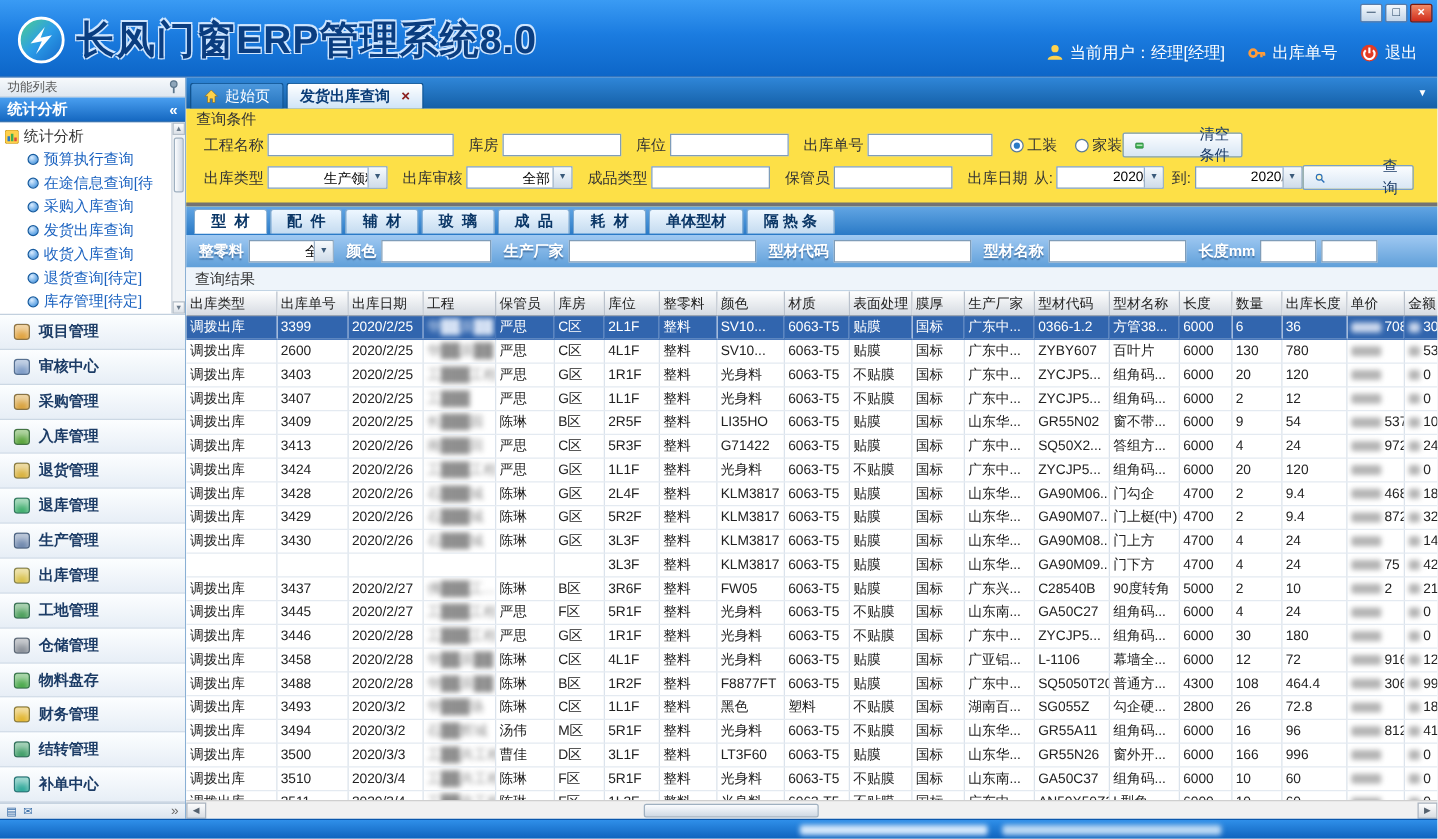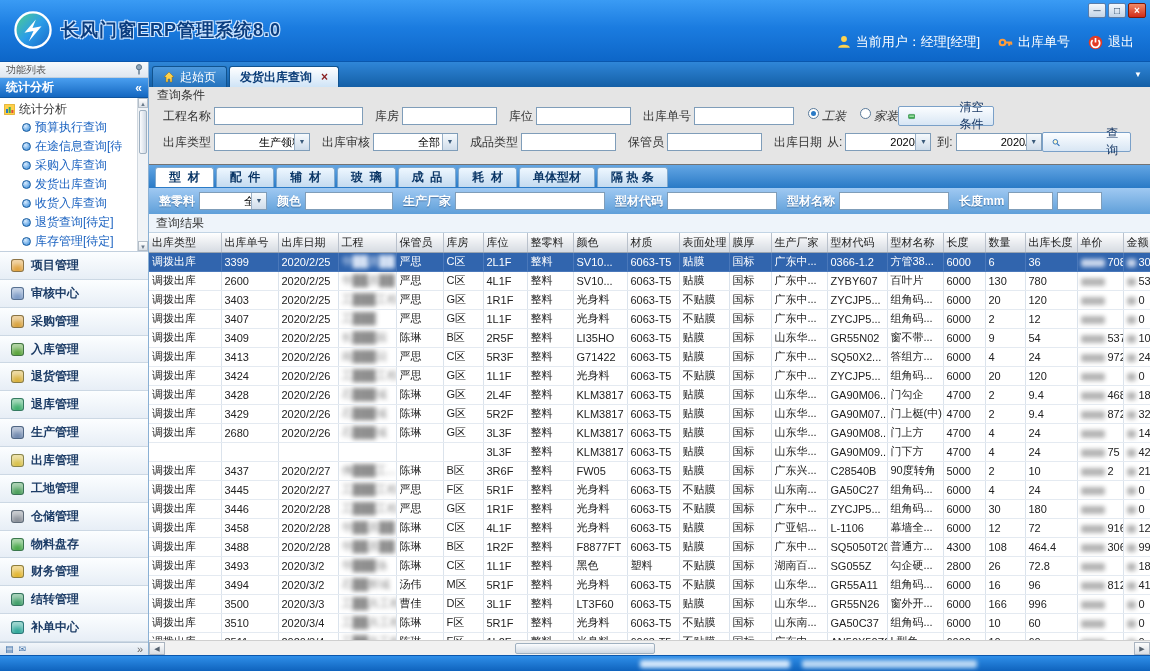--- a/index.html
+++ b/index.html
@@ -7,21 +7,21 @@
 body{font-family:"Liberation Sans","DejaVu Sans",sans-serif;font-size:12px;background:#dfe7ef;}
 .app{position:relative;width:1150px;height:671px;display:flex;flex-direction:column;background:#eef3f9;}
 
 
 .header{flex:0 0 62px;position:relative;background:linear-gradient(180deg,#3a9bf4 0%,#1b7ce0 45%,#0d66c8 100%);border-bottom:1px solid #0a57ad;}
 .win-controls{position:absolute;top:3px;right:4px;display:flex;gap:2px;}
 .win-btn{width:18px;height:15px;border:1px solid #5a7ca8;border-radius:2px;background:linear-gradient(#f4f8fc,#c2d4e8);color:#23405f;font-size:10px;line-height:13px;text-align:center;font-weight:bold;cursor:default;}
 .win-btn.close{background:linear-gradient(#f28a66,#d02c1a);border-color:#7c1a0c;color:#fff;}
 .brand{display:flex;align-items:center;gap:9px;padding:11px 0 0 14px;}
 .logo{width:38px;height:38px;}
-.title{font-size:18px;font-weight:bold;color:#0a3d80;letter-spacing:1px;
+.title{font-size:31px;font-weight:bold;color:#0a3d80;letter-spacing:1px;
  text-shadow:1px 1px 0 #cfe6ff,-1px -1px 0 #cfe6ff,1px -1px 0 #cfe6ff,-1px 1px 0 #cfe6ff;}
 .userbar{position:absolute;right:16px;bottom:10px;display:flex;align-items:center;gap:18px;color:#fff;font-size:13px;}
 .ub-item{display:inline-flex;align-items:center;gap:5px;justify-content:flex-end;}
 
 
 .main{flex:1;display:flex;min-height:0;}
 .sidebar{flex:0 0 149px;display:flex;flex-direction:column;background:#eef3fa;border-right:1px solid #8ab0d4;}
 .panel-title{flex:0 0 16px;display:flex;align-items:center;padding:0 4px 0 6px;font-size:10px;color:#555;background:linear-gradient(#f7fafc,#dfe7f0);border-bottom:1px solid #c2d0de;}
 .panel-title .pin{margin-left:auto;}
 .section-bar{flex:0 0 20px;display:flex;align-items:center;padding:0 6px;color:#fff;font-weight:bold;background:linear-gradient(#4a9ff0,#1467c0);border-bottom:1px solid #0f559e;}
@@ -40,30 +40,30 @@
 .side-footer{flex:0 0 13px;display:flex;align-items:center;gap:5px;padding:0 5px;font-size:9px;color:#3a6ea8;background:linear-gradient(#f2f6fa,#dbe4ee);border-top:1px solid #b9c8d8;}
 .sf-more{margin-left:auto;color:#666;font-size:11px;line-height:10px;}
 
 
 .content{flex:1;display:flex;flex-direction:column;min-width:0;background:#f4f8fc;}
 .tabbar{flex:0 0 25px;position:relative;display:flex;align-items:flex-end;padding-left:3px;background:linear-gradient(#2f86d8,#145fa6);}
 .tab{display:flex;align-items:center;gap:5px;height:21px;padding:0 10px;margin-right:2px;border:1px solid #11538f;border-bottom:none;border-radius:3px 3px 0 0;font-size:12px;background:linear-gradient(#4c98dd,#2573bd);color:#fff;cursor:default;justify-content:space-between;}
 .tab.active{background:linear-gradient(#ffffff,#cfe4f7);color:#0a3c77;font-weight:bold;}
 .tab-close{margin-left:4px;color:#8a1f1f;font-weight:bold;font-size:12px;line-height:10px;}
 .tab-caret{position:absolute;right:8px;top:8px;color:#fff;font-size:8px;}
-.query-panel{flex:0 0 78px;position:relative;background:#e5e5e5;border-bottom:1px solid #737373;}
+.query-panel{flex:0 0 78px;position:relative;background:#fde047;border-bottom:3px solid #737373;}
 .qp-title{height:16px;line-height:17px;padding-left:8px;font-size:12px;color:#333;}
 .q-row{display:flex;align-items:center;height:26px;padding:0 6px;}
 .lbl{color:#333;margin:0 3px 0 12px;white-space:nowrap;}
 .lbl:first-child{margin-left:8px;}
 .txt{height:18px;border:1px solid #7f9db9;font-size:11px;padding:0 2px;background:#fff;}
 .combo{display:inline-flex;align-items:center;height:18px;border:1px solid #7f9db9;background:#fff;font-size:11px;padding-left:42px;}
 .combo .cval{flex:1;padding:0 2px;white-space:nowrap;overflow:hidden;}
 .combo .cbtn{flex:0 0 15px;height:16px;background:linear-gradient(#f6fafd,#cfdcea);border-left:1px solid #9ab0c6;color:#3a5a7a;font-size:7px;line-height:16px;text-align:center;}
-.radio{display:inline-flex;margin-left:14px;color:#333;white-space:nowrap;cursor:default;font-style:italic;}
+.radio{display:inline-flex;align-items:center;margin-left:14px;color:#333;white-space:nowrap;cursor:default;}
 .rdot{width:11px;height:11px;border-radius:50%;border:1px solid #5a7a9a;background:#fff;display:inline-block;margin-right:3px;position:relative;}
 .rdot.on::after{content:"";position:absolute;inset:2px;border-radius:50%;background:#2a7ac6;}
 .qbtn{display:inline-flex;align-items:center;gap:5px;height:20px;padding:0 9px;border:1px solid #7aa0c8;border-radius:2px;background:linear-gradient(#fbfdff,#d8e6f4);font-size:12px;color:#1a3a66;cursor:default;font-family:inherit;}
 .btn-right{margin-left:auto;margin-right:150px;gap:44px;}
 .mat-tabs{flex:0 0 23px;display:flex;align-items:center;gap:2px;padding-left:6px;background:linear-gradient(#63a6e4,#2a7ac6);}
 .mtab{height:20px;line-height:19px;padding:0 13px;border:1px solid #7fa9cf;border-bottom:none;border-radius:3px 3px 0 0;font-weight:bold;color:#0a3666;background:linear-gradient(#eef7ff,#c4dbf0);white-space:pre;cursor:default;}
 .mtab.active{background:#fff;}
 .filter-row{flex:0 0 26px;display:flex;align-items:center;padding-left:8px;background:linear-gradient(#a0c9f2,#5f9fd9);}
 .flbl{color:#fff;font-weight:bold;margin:0 4px 0 10px;text-shadow:0 1px 1px rgba(20,60,110,.5);white-space:nowrap;}
 .flbl:first-child{margin-left:2px;}
@@ -615,21 +615,21 @@
                 <td>GA90M07...</td>
                 <td>门上梃(中)</td>
                 <td>4700</td>
                 <td>2</td>
                 <td>9.4</td>
                 <td><span class="smudge"></span><span>872</span></td>
                 <td><span class="smudge sm-sm"></span><span>326</span></td>
               </tr>
               <tr>
                 <td>调拨出库</td>
-                <td>2680</td>
+                <td>3430</td>
                 <td>2020/2/26</td>
                 <td><span class="blurspan">石███城</span></td>
                 <td>陈琳</td>
                 <td>G区</td>
                 <td>3L3F</td>
                 <td>整料</td>
                 <td>KLM3817</td>
                 <td>6063-T5</td>
                 <td>贴膜</td>
                 <td>国标</td>

